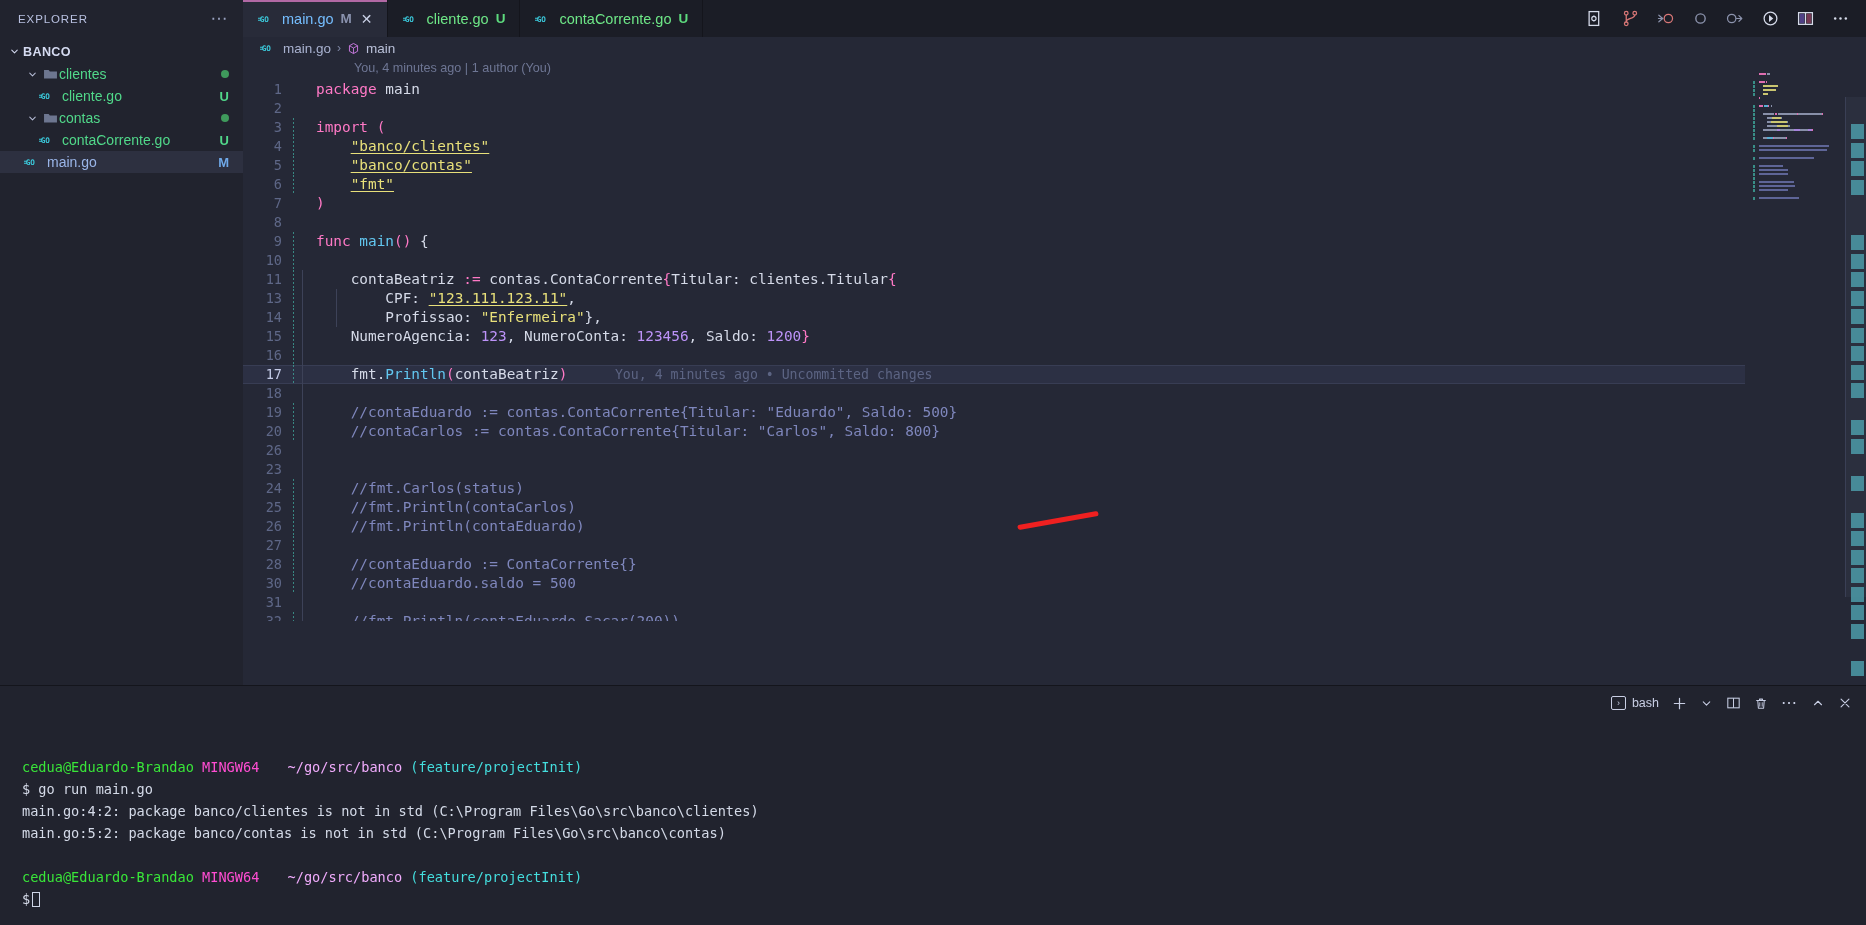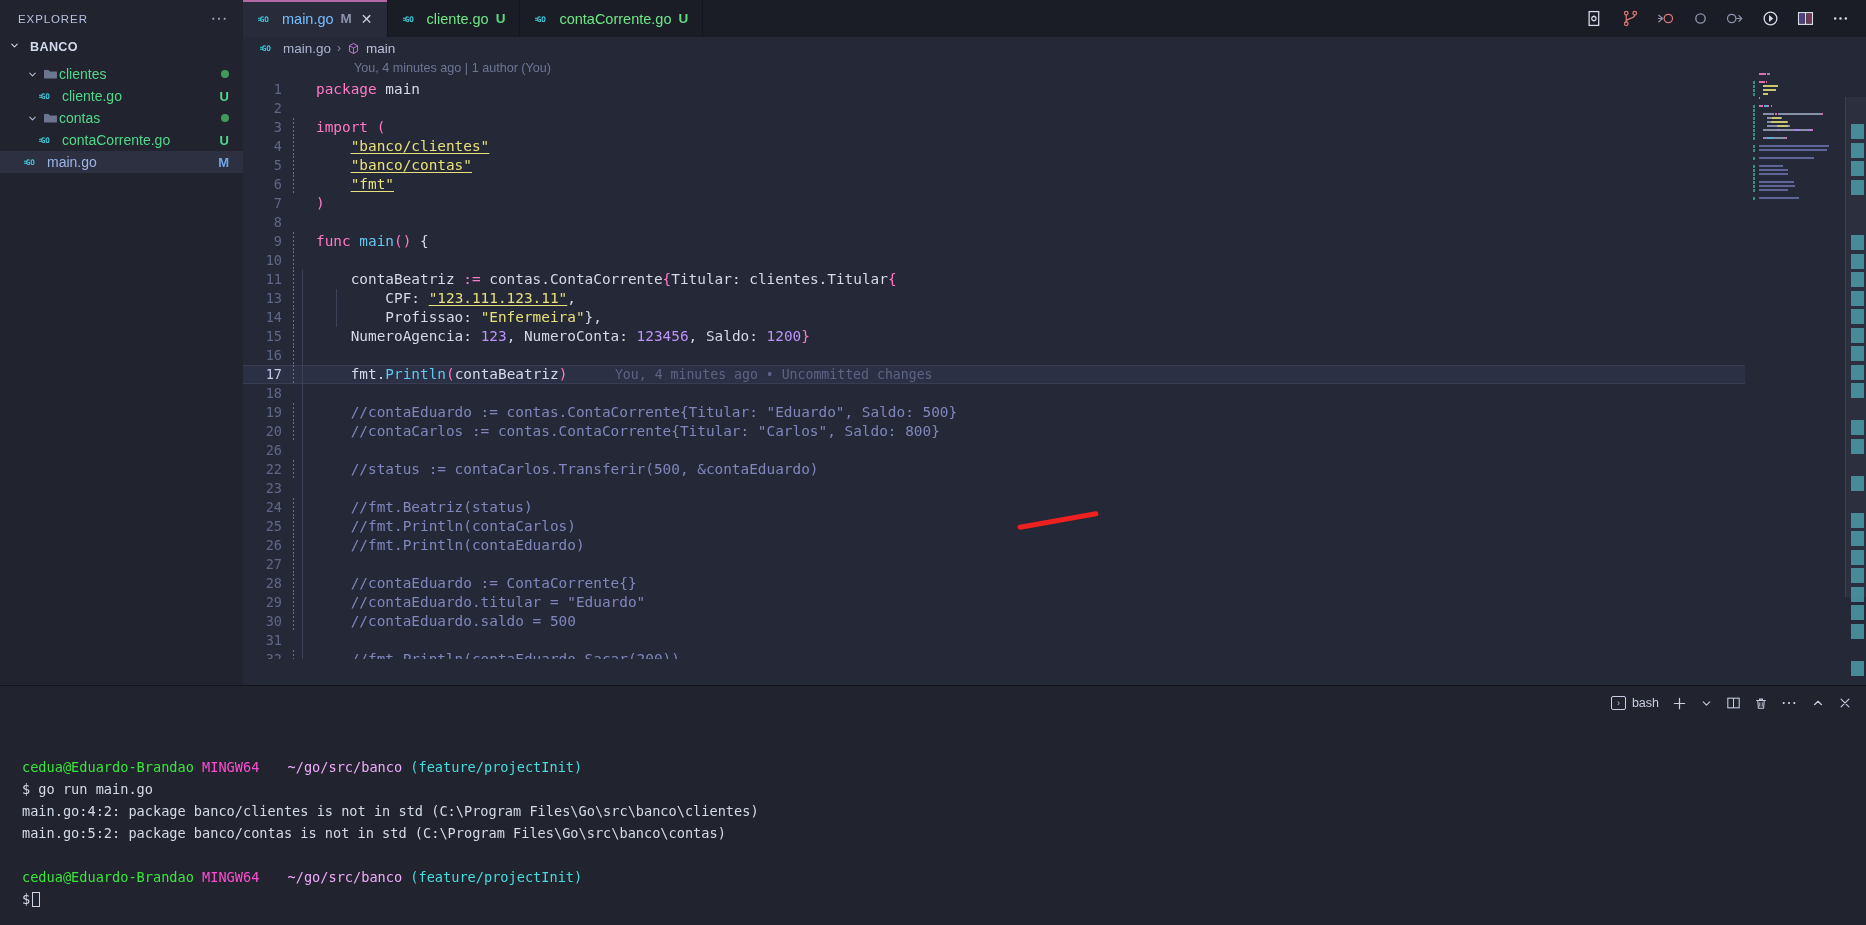--- a/index.html
+++ b/index.html
@@ -55,21 +55,21 @@
   
   .body { flex: 1 1 auto; display: flex; min-height: 0; }
 
   
   .sidebar {
     width: 243px; flex: 0 0 243px; background: #21232e;
     display: flex; flex-direction: column; padding-top: 3px;
     font-size: 14px;
   }
   .tree-root {
-    display: flex; gap: 10px; height: 23px;
+    display: flex; align-items: center; gap: 3px; height: 23px;
     padding-left: 9px; color: #d4daf0; font-weight: 700; font-size: 12.6px;
     letter-spacing: 0.35px; cursor: pointer;
   }
   .row {
     display: flex; align-items: center; height: 22px; cursor: pointer;
     padding-right: 14px; position: relative;
   }
   .row.selected { background: #2d3040; }
   .row .twisty { width: 17px; flex: 0 0 17px; display: flex; align-items: center; justify-content: center; }
   .row .folder-ico { width: 18px; flex: 0 0 18px; display: flex; align-items: center; justify-content: center; }
@@ -403,28 +403,26 @@
               <div class="cline"><span class="ln">11</span><span class="guides"><span class="gl"></span></span><span class="code"><span class="indent-guide" style="left:0px"></span><span class="wh">    </span><span class="id">contaBeatriz</span><span class="wh"> </span><span class="op">:=</span><span class="wh"> </span><span class="id">contas</span><span class="wh">.</span><span class="id">ContaCorrente</span><span class="pn">{</span><span class="id">Titular</span><span class="wh">: </span><span class="id">clientes</span><span class="wh">.</span><span class="id">Titular</span><span class="pn">{</span></span></div>
               <div class="cline"><span class="ln">13</span><span class="guides"><span class="gl"></span></span><span class="code"><span class="indent-guide" style="left:33.5px"></span><span class="indent-guide" style="left:0px"></span><span class="wh">        </span><span class="id">CPF</span><span class="wh">: </span><span class="strl">"123.111.123.11"</span><span class="wh">,</span></span></div>
               <div class="cline"><span class="ln">14</span><span class="guides"><span class="gl"></span></span><span class="code"><span class="indent-guide" style="left:33.5px"></span><span class="indent-guide" style="left:0px"></span><span class="wh">        </span><span class="id">Profissao</span><span class="wh">: </span><span class="str">"Enfermeira"</span><span class="wh">},</span></span></div>
               <div class="cline"><span class="ln">15</span><span class="guides"><span class="gl"></span></span><span class="code"><span class="indent-guide" style="left:0px"></span><span class="wh">    </span><span class="id">NumeroAgencia</span><span class="wh">: </span><span class="num">123</span><span class="wh">, </span><span class="id">NumeroConta</span><span class="wh">: </span><span class="num">123456</span><span class="wh">, </span><span class="id">Saldo</span><span class="wh">: </span><span class="num">1200</span><span class="pn">}</span></span></div>
               <div class="cline"><span class="ln">16</span><span class="guides"><span class="gl"></span></span><span class="code"><span class="indent-guide" style="left:0px"></span></span></div>
               <div class="cline current"><span class="ln">17</span><span class="guides"><span class="gl"></span></span><span class="code"><span class="indent-guide" style="left:0px"></span><span class="wh">    </span><span class="id">fmt</span><span class="wh">.</span><span class="fn">Println</span><span class="pn">(</span><span class="id">contaBeatriz</span><span class="pn">)</span><span class="blame-inline">      You, 4 minutes ago • Uncommitted changes</span></span></div>
               <div class="cline"><span class="ln">18</span><span class="guides"></span><span class="code"><span class="indent-guide" style="left:0px"></span></span></div>
               <div class="cline"><span class="ln">19</span><span class="guides"><span class="gl"></span></span><span class="code"><span class="indent-guide" style="left:0px"></span><span class="cm">    //contaEduardo := contas.ContaCorrente{Titular: "Eduardo", Saldo: 500}</span></span></div>
               <div class="cline"><span class="ln">20</span><span class="guides"><span class="gl"></span></span><span class="code"><span class="indent-guide" style="left:0px"></span><span class="cm">    //contaCarlos := contas.ContaCorrente{Titular: "Carlos", Saldo: 800}</span></span></div>
               <div class="cline"><span class="ln">26</span><span class="guides"></span><span class="code"><span class="indent-guide" style="left:0px"></span></span></div>
-              <div class="cline"><span class="ln">22</span><span class="guides"><span class="gl"></span></span><span class="code"><span class="indent-guide" style="left:0px"></span><span class="cm">    //status := contaCarlos.Transferir(500, &amp;contaEduardo)</span></span></div>
               <div class="cline"><span class="ln">23</span><span class="guides"></span><span class="code"><span class="indent-guide" style="left:0px"></span></span></div>
-              <div class="cline"><span class="ln">24</span><span class="guides"><span class="gl"></span></span><span class="code"><span class="indent-guide" style="left:0px"></span><span class="cm">    //fmt.Beatriz(status)</span></span></div>
+              <div class="cline"><span class="ln">24</span><span class="guides"><span class="gl"></span></span><span class="code"><span class="indent-guide" style="left:0px"></span><span class="cm">    //fmt.Carlos(status)</span></span></div>
               <div class="cline"><span class="ln">25</span><span class="guides"><span class="gl"></span></span><span class="code"><span class="indent-guide" style="left:0px"></span><span class="cm">    //fmt.Println(contaCarlos)</span></span></div>
               <div class="cline"><span class="ln">26</span><span class="guides"><span class="gl"></span></span><span class="code"><span class="indent-guide" style="left:0px"></span><span class="cm">    //fmt.Println(contaEduardo)</span></span></div>
               <div class="cline"><span class="ln">27</span><span class="guides"><span class="gl"></span></span><span class="code"><span class="indent-guide" style="left:0px"></span></span></div>
               <div class="cline"><span class="ln">28</span><span class="guides"><span class="gl"></span></span><span class="code"><span class="indent-guide" style="left:0px"></span><span class="cm">    //contaEduardo := ContaCorrente{}</span></span></div>
-              <div class="cline"><span class="ln">29</span><span class="guides"><span class="gl"></span></span><span class="code"><span class="indent-guide" style="left:0px"></span><span class="cm">    //contaEduardo.titular = "Eduardo"</span></span></div>
               <div class="cline"><span class="ln">30</span><span class="guides"><span class="gl"></span></span><span class="code"><span class="indent-guide" style="left:0px"></span><span class="cm">    //contaEduardo.saldo = 500</span></span></div>
               <div class="cline"><span class="ln">31</span><span class="guides"></span><span class="code"><span class="indent-guide" style="left:0px"></span></span></div>
               <div class="cline" style="overflow: hidden; height: 9px;"><span class="ln">32</span><span class="guides"><span class="gl"></span></span><span class="code"><span class="indent-guide" style="left:0px"></span><span class="cm">    //fmt.Println(contaEduardo.Sacar(200))</span></span></div>
             </div>
         </div>
 
         <div class="minimap">
           <div class="mm-canvas" id="minimap">
               <div class="mm-row" style="left: 14px; top: 14px; width: 6.65px; background: rgb(255, 121, 198); opacity: 0.85;"></div>
               <div class="mm-row" style="left: 21.65px; top: 14px; width: 3.8px; background: rgb(154, 162, 189); opacity: 0.85;"></div>

